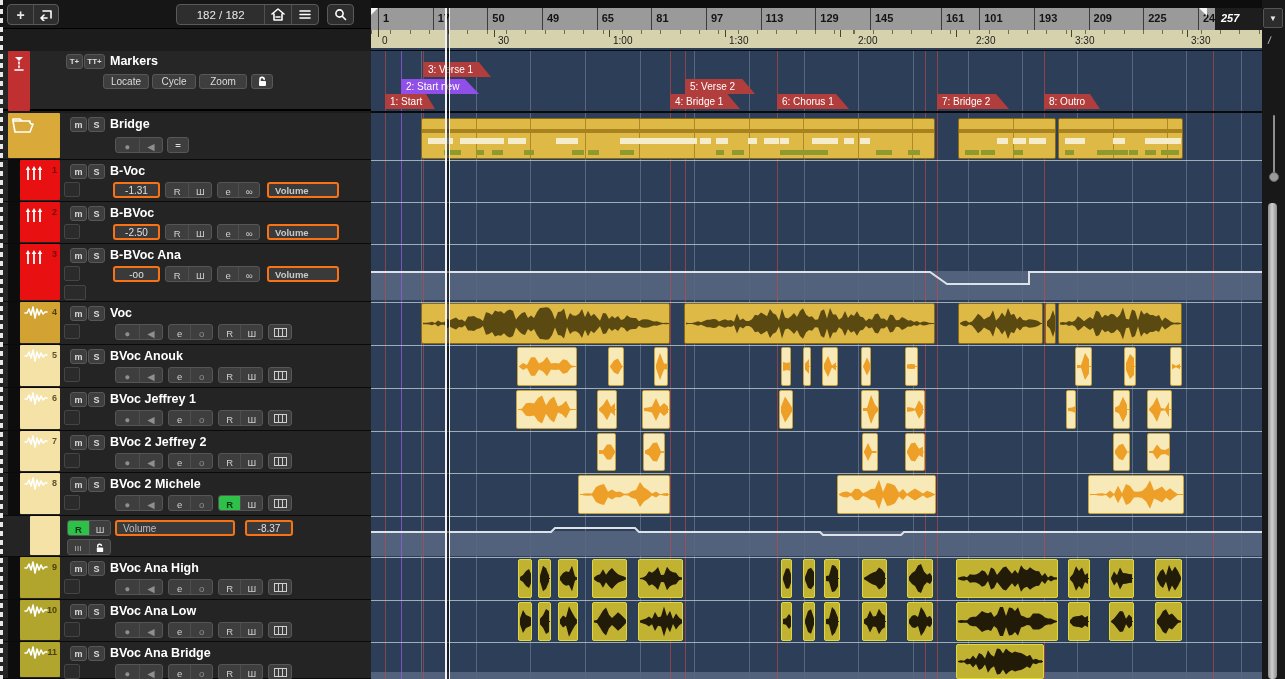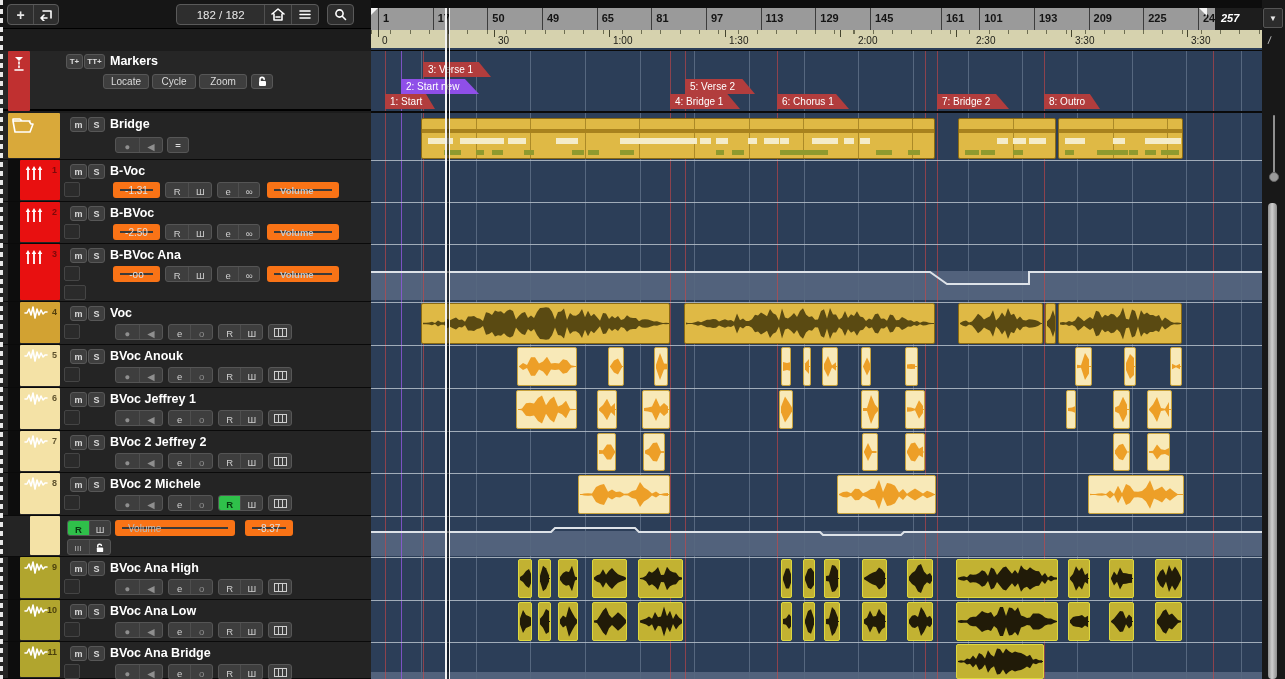--- a/index.html
+++ b/index.html
@@ -26,21 +26,21 @@
   .btn{background:#3e3e3e;border:1px solid #575757;border-radius:3px;color:#dcdcdc;
        display:inline-flex;align-items:center;justify-content:center;font-size:9.5px;}
   .mini{font-weight:bold;}
 
   
   .trow{position:absolute;left:0;width:371px;background:#242424;border-bottom:1px solid #0a0a0a;}
   .tnum{position:absolute;font-size:9px;font-weight:bold;}
   .tname{position:absolute;left:110px;top:4px;color:#fff;font-weight:bold;font-size:12.5px;white-space:nowrap;}
   .ms{position:absolute;top:4px;width:17px;height:15px;font-size:9px;font-weight:bold;}
   .ctl{position:absolute;height:16px;}
-  .valbox{background:#3a3a3a;border:7px solid #f97316;border-radius:3px;color:#e0e0e0;
+  .valbox{background:#3a3a3a;border:2px solid #f97316;border-radius:3px;color:#e0e0e0;
           font-size:10px;display:flex;align-items:center;justify-content:center;}
   .grp2{display:flex;border:1px solid #555;border-radius:3px;overflow:hidden;background:#3e3e3e;}
   .grp2 .seg{display:flex;align-items:center;justify-content:center;color:#cfcfcf;font-size:9.5px;height:16px;}
   .grp2 .seg+.seg{border-left:1px solid #4e4e4e;}
   .emptybox{background:#2b2b2b;border:1px solid #454545;border-radius:2px;}
 
   
   #right-area{position:absolute;left:371px;top:0;width:891px;height:679px;background:#2c3e58;}
   #top-black{position:absolute;left:0;top:0;width:891px;height:8px;background:#0d0d0d;}
   #bar-ruler{position:absolute;left:0;top:8px;width:891px;height:22px;background:#9a9a9a;overflow:hidden;}

